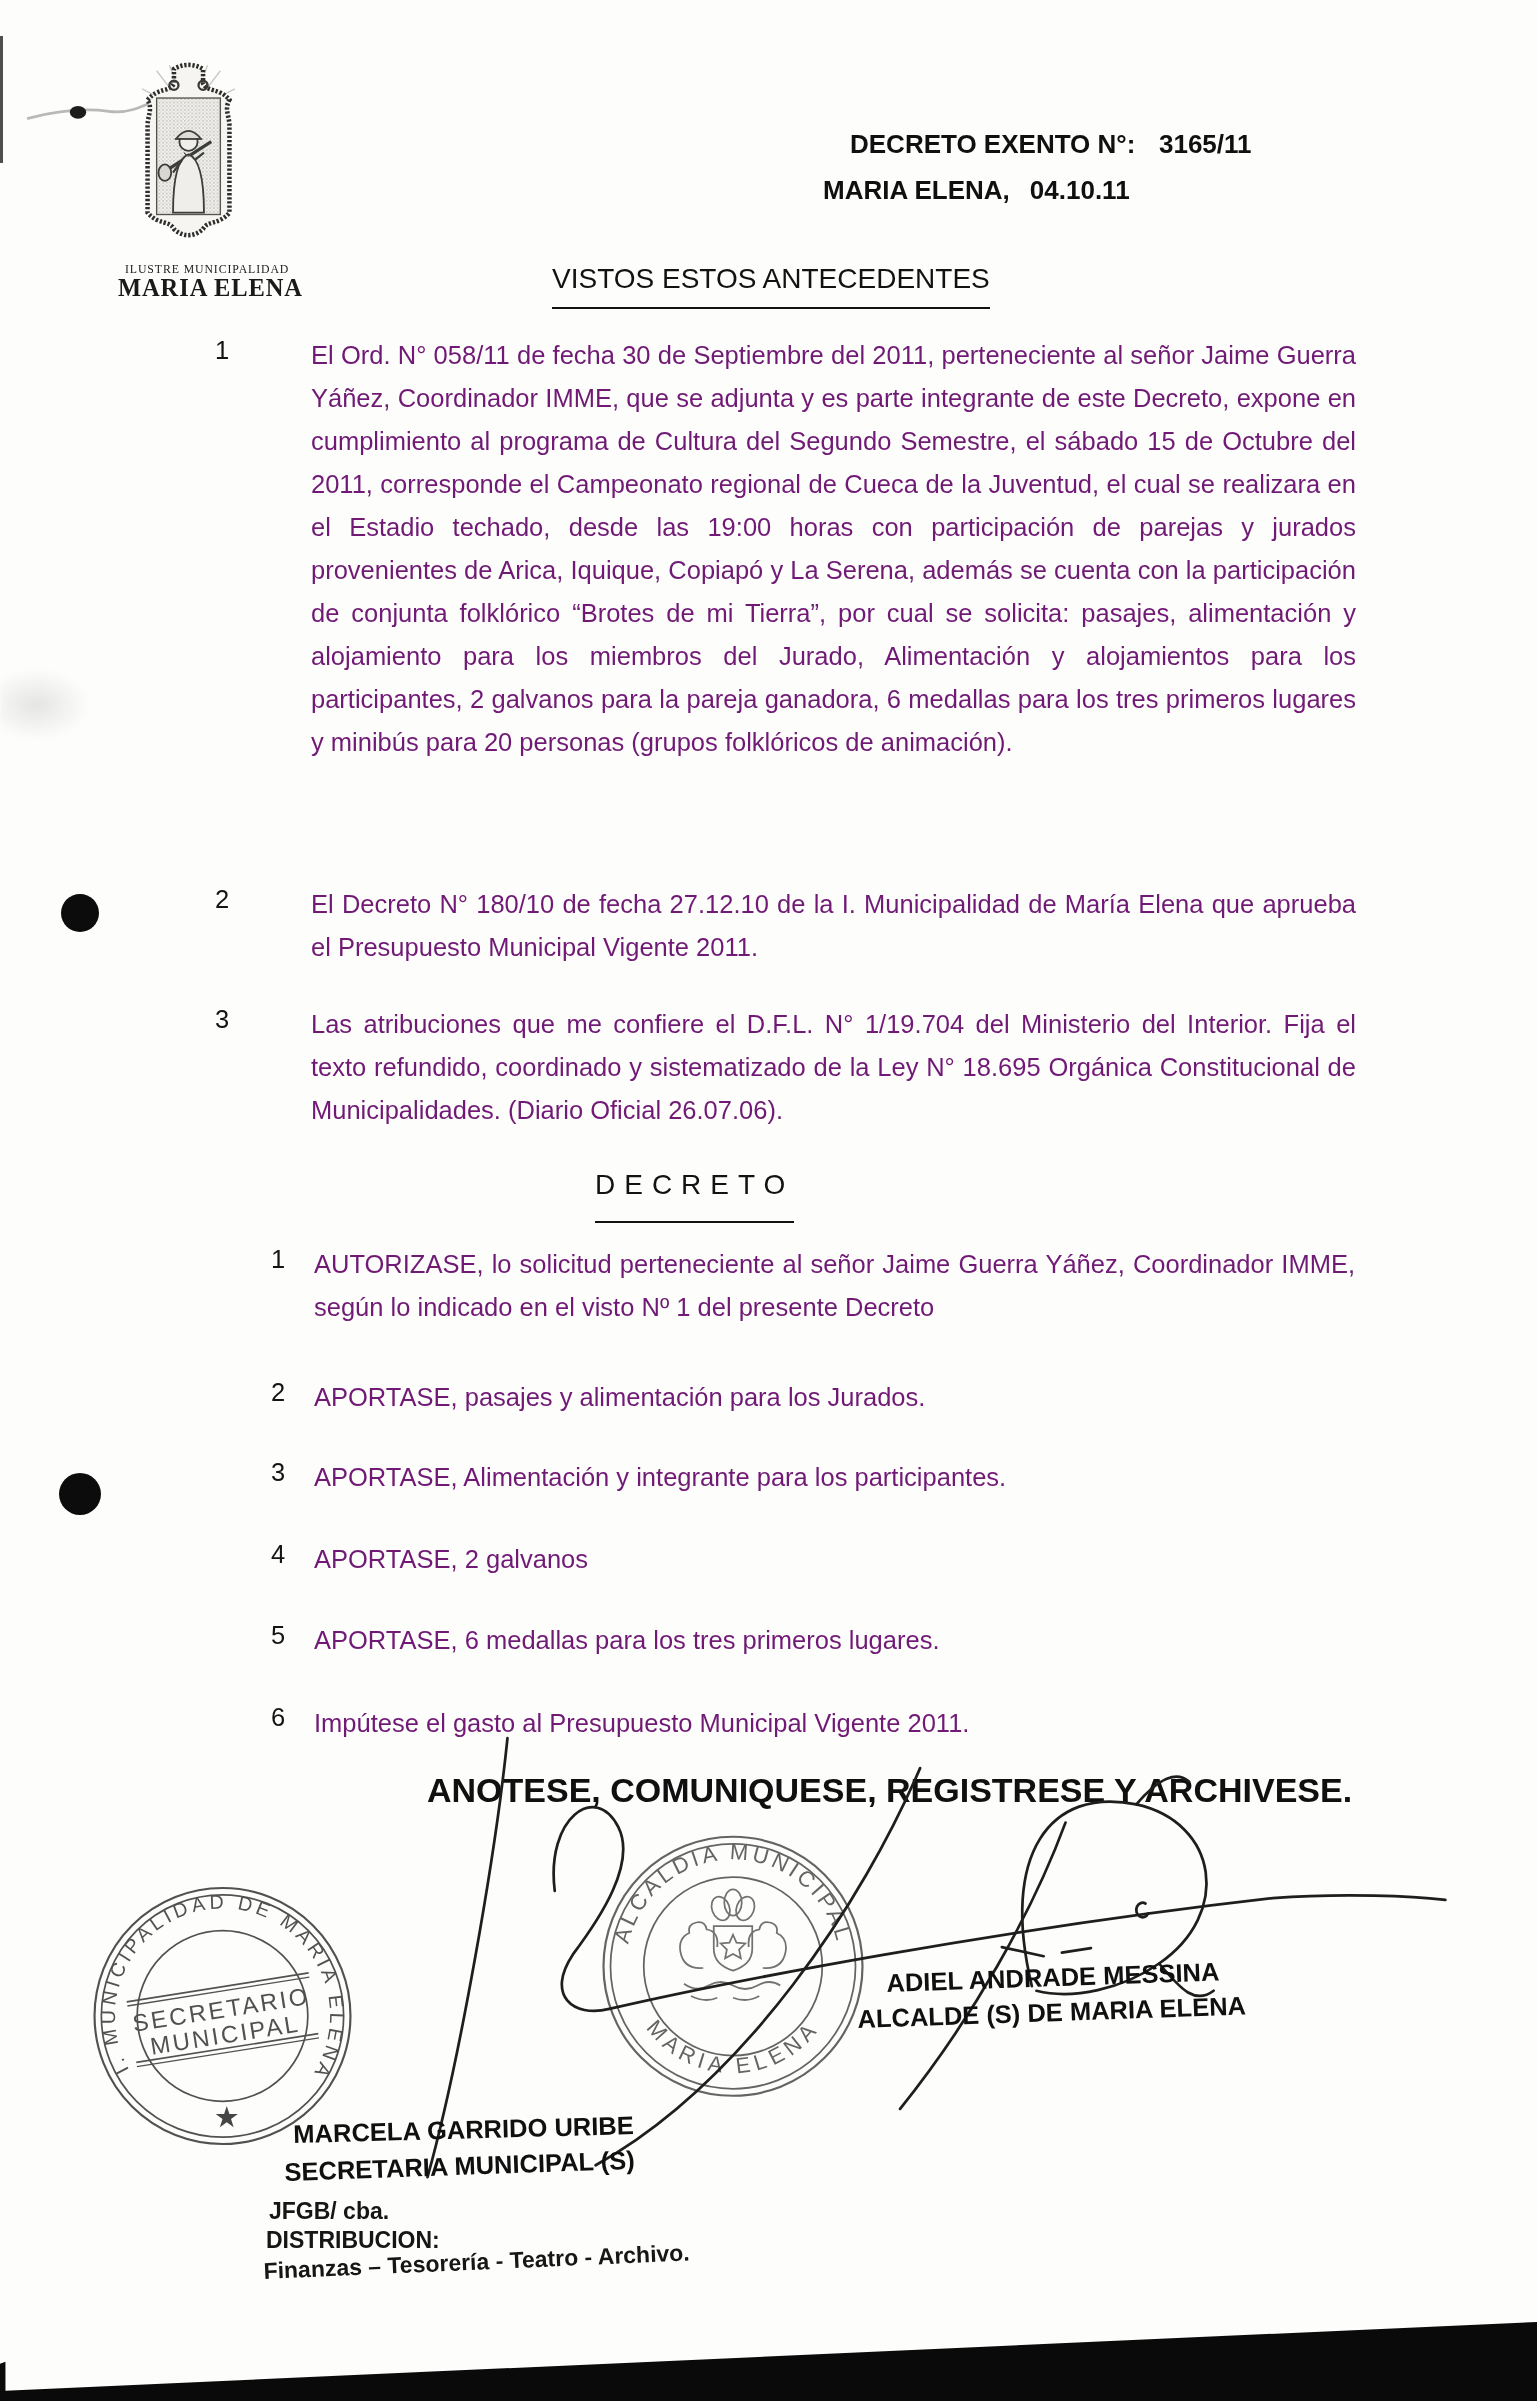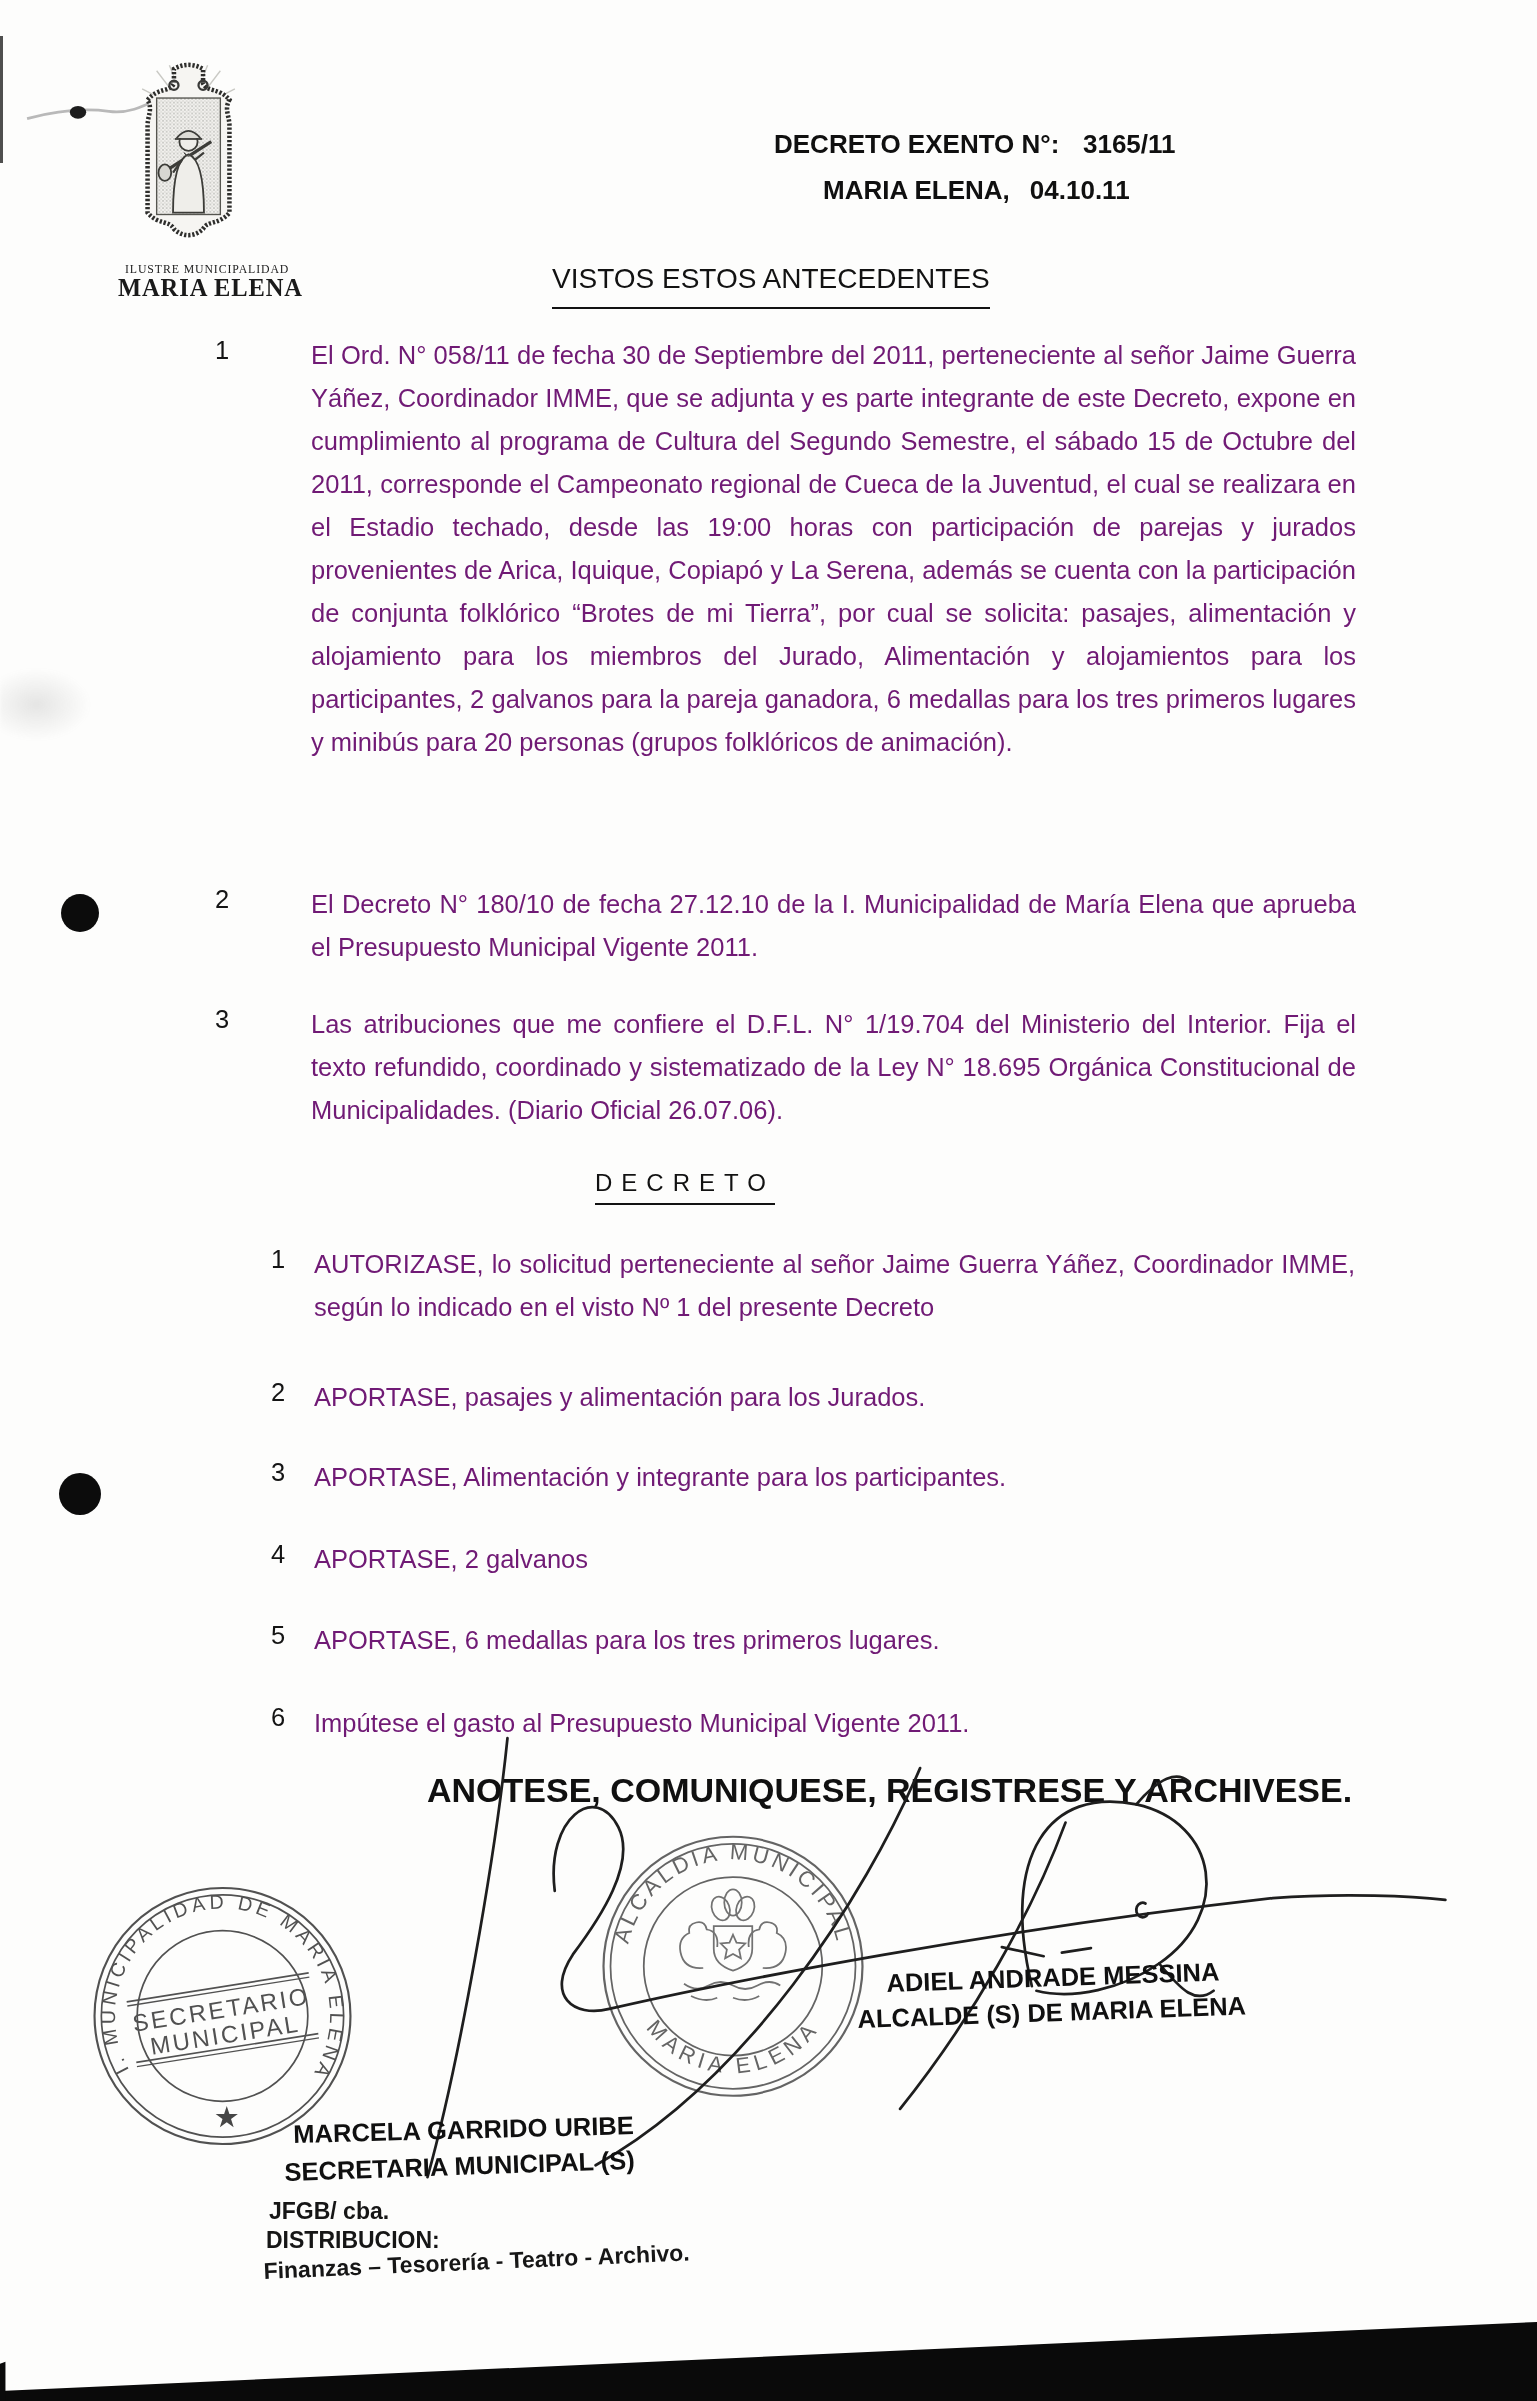--- a/index.html
+++ b/index.html
@@ -8,21 +8,21 @@
     background:#fdfdfc;overflow:hidden;
     font-family:"Liberation Sans",sans-serif;color:#1b1b1b;
   }
   .abs{position:absolute;}
   .t{white-space:pre-wrap;}
   .para{font-size:25.5px;line-height:43px;text-align:justify;color:#701a75;}
   .num{font-size:25.5px;color:#141414;}
   .boldlead{font-weight:400;}
   .hdr-line{font-size:26px;font-weight:700;color:#101010;white-space:nowrap;}
   .section-title{font-size:28px;color:#121212;border-bottom:2.7px solid #121212;padding-bottom:12px;white-space:nowrap;}
-  .decreto-title{font-size:24px;letter-spacing:9px;color:#121212;border-bottom:2.7px solid #121212;padding-bottom:6px;white-space:nowrap;}
+  .decreto-title{font-size:28px;letter-spacing:9px;color:#121212;border-bottom:2.7px solid #121212;padding-bottom:20px;white-space:nowrap;}
   .closing{font-size:34px;font-weight:700;color:#101010;white-space:nowrap;}
   .sig-name{font-size:25.5px;font-weight:700;color:#101010;white-space:nowrap;}
   .footer-sm{font-size:23px;font-weight:700;color:#161616;white-space:nowrap;}
   .crest-cap1{font-family:"Liberation Serif",serif;font-size:11.8px;letter-spacing:0.9px;color:#222;text-align:center;white-space:nowrap;}
   .crest-cap2{font-family:"Liberation Serif",serif;font-size:24.5px;font-weight:700;letter-spacing:0.9px;color:#1a1a1a;text-align:center;white-space:nowrap;}
   .dot{background:#0c0c0c;border-radius:50%;}
   .stamp-svg text{font-family:"Liberation Sans",sans-serif;}
   .smudge{background:radial-gradient(ellipse at 40% 50%,rgba(120,120,120,.18),rgba(120,120,120,0) 70%);filter:blur(1.8px);}
 </style>
 </head>
@@ -65,21 +65,21 @@
       <circle cx="61" cy="92" r="10" stroke-width="2"></circle>
       <path d="M48 88 Q61 72 74 88" fill="#dddcd6" stroke-width="2"></path>
       <line x1="46" y1="89" x2="76" y2="89" stroke-width="2"></line>
       <path d="M54 112 L44 126 M68 112 L78 104" stroke-width="2.5" fill="none"></path>
       <path d="M56 104 q5 6 10 0 q-5 8 -10 0" fill="#c9c8c2" stroke-width="1"></path>
     </g>
   </svg>
   <div class="abs crest-cap1" style="left:125px;top:262px;width:127px">ILUSTRE MUNICIPALIDAD</div>
   <div class="abs crest-cap2" style="left:118px;top:274px;width:140px">MARIA ELENA</div>
 
-  <div class="abs hdr-line" style="left:774px;top:129px">
+  <div class="abs hdr-line" style="left:850px;top:129px">
     <span>DECRETO EXENTO N°:</span><span style="display:inline-block;width:23.6px"></span><span>3165/11</span>
   </div>
   <div class="abs hdr-line" style="left:823px;top:175px">
     <span>MARIA ELENA,</span><span style="display:inline-block;width:20px"></span><span>04.10.11</span>
   </div>
 
   <div class="abs section-title" style="left:552px;top:263px">VISTOS ESTOS ANTECEDENTES</div>
 
   <div class="abs num" style="left:215px;top:336px">1</div>
   <div class="abs para" style="left:311px;top:334px;width:1045px">El Ord.  N°   058/11 de fecha 30 de Septiembre del 2011, perteneciente al señor Jaime Guerra Yáñez, Coordinador IMME, que se adjunta y es parte integrante de este Decreto, expone en cumplimiento al programa de Cultura del Segundo Semestre, el sábado 15 de Octubre del 2011, corresponde el Campeonato regional de Cueca de la Juventud, el cual se realizara en el Estadio techado, desde las 19:00 horas con participación de parejas y jurados provenientes de Arica, Iquique, Copiapó y La Serena, además se cuenta con la participación de conjunta folklórico “Brotes de mi Tierra”, por cual se solicita: pasajes, alimentación y alojamiento para los miembros del Jurado, Alimentación y alojamientos para los participantes, 2 galvanos para la pareja ganadora, 6 medallas para los tres primeros lugares y minibús para 20 personas (grupos folklóricos de animación).</div>

